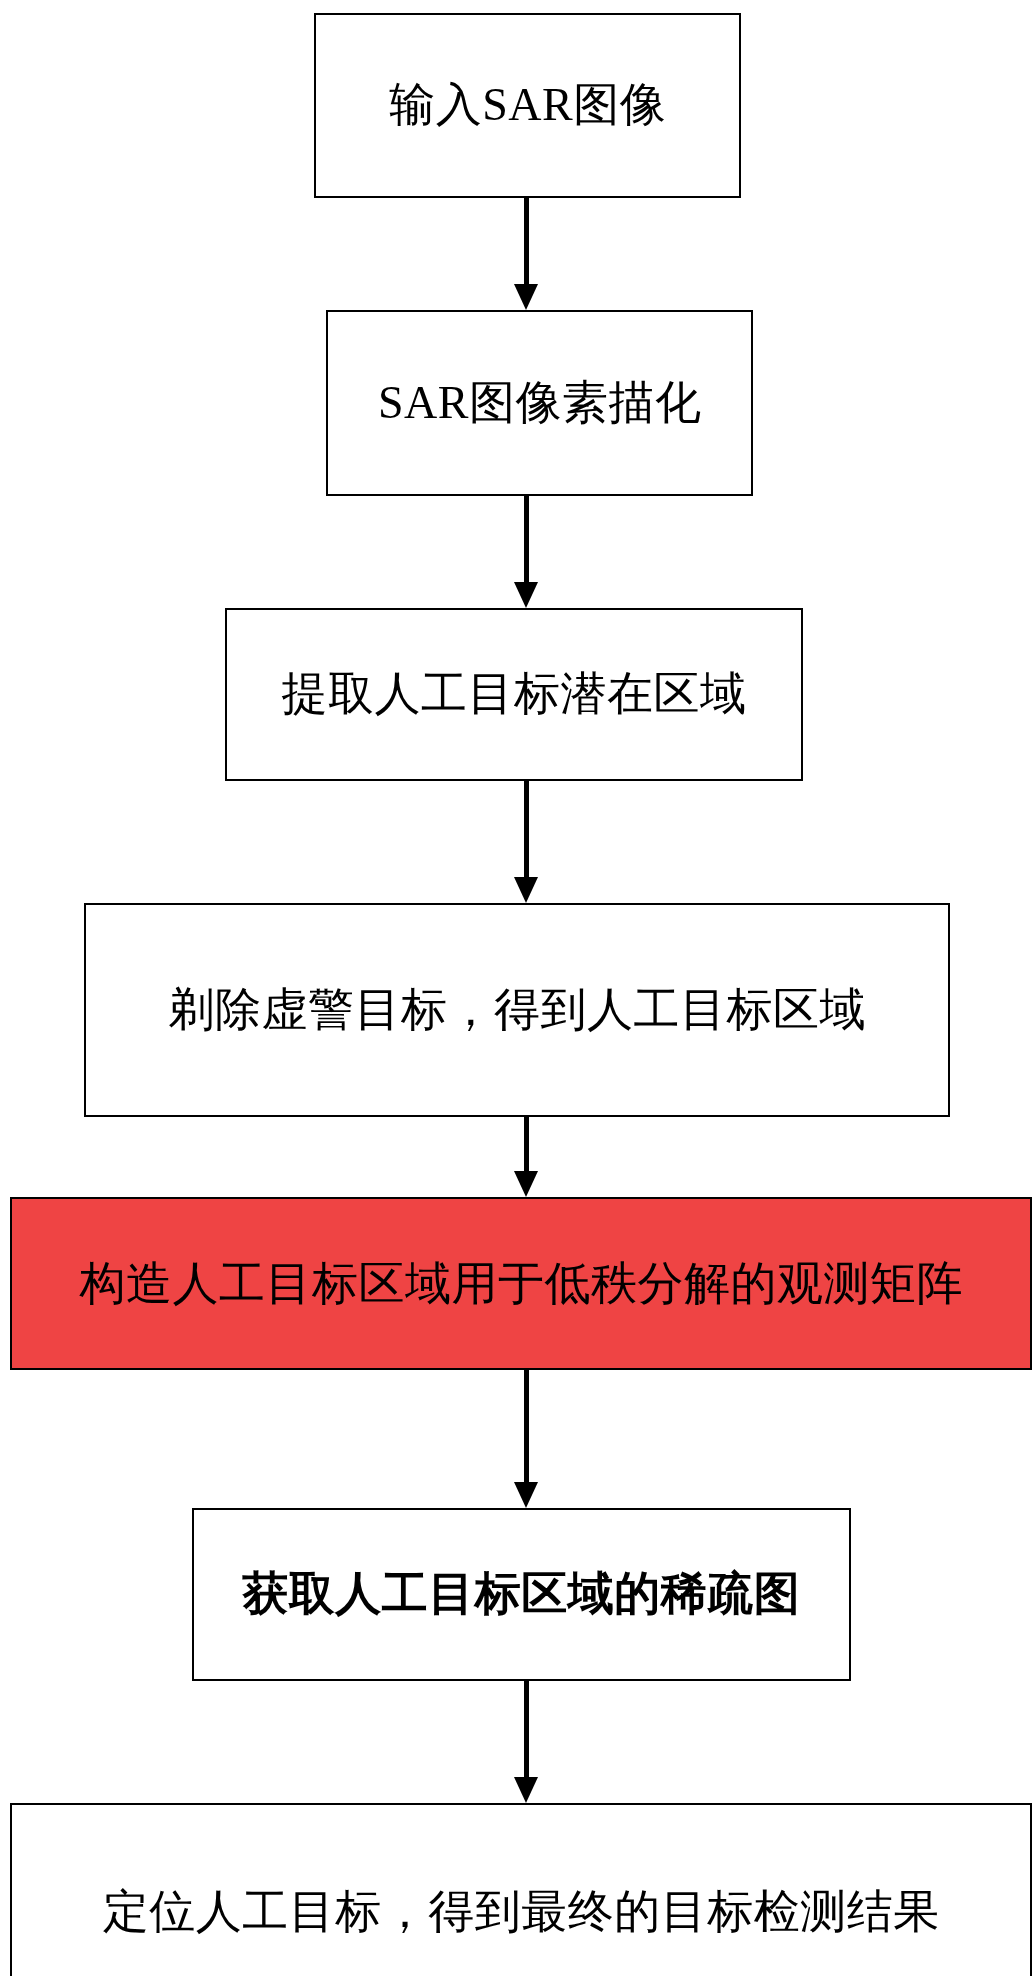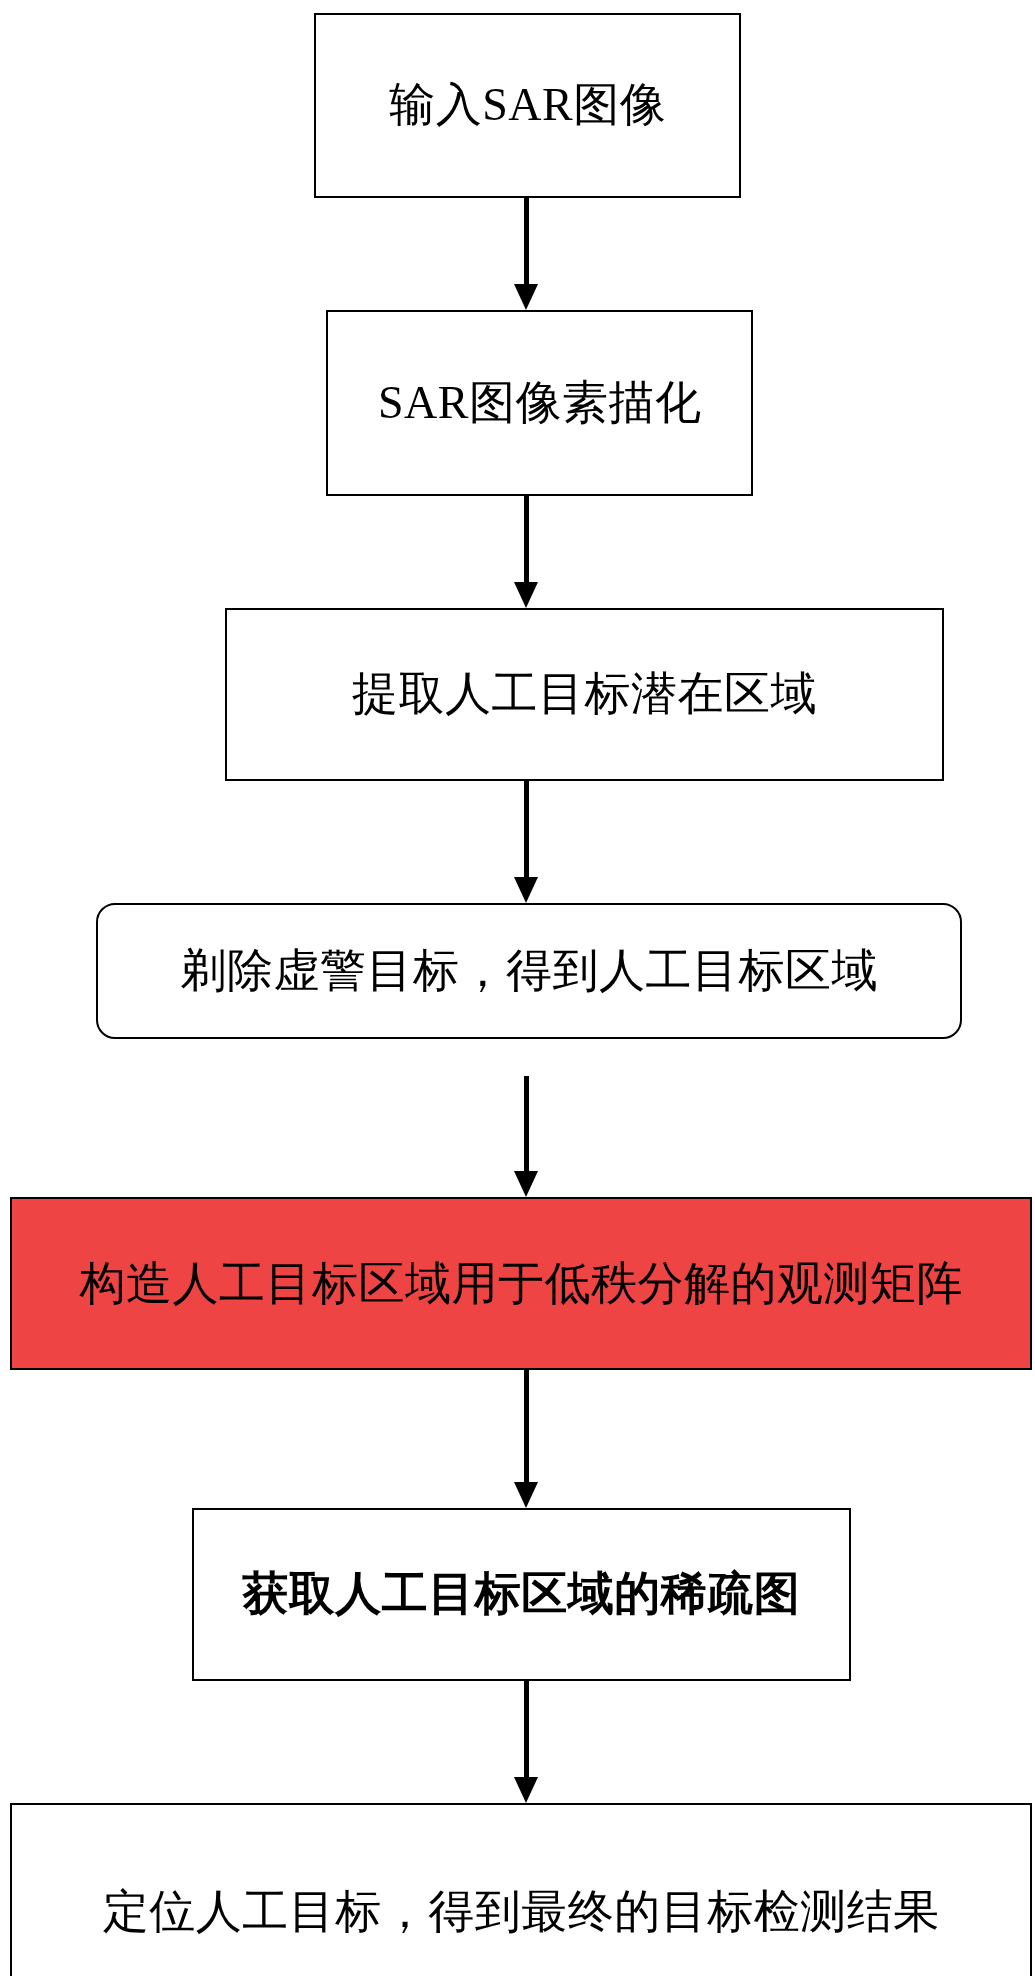--- a/index.html
+++ b/index.html
@@ -80,24 +80,24 @@
     <div class="connector" style="left: 523.889px; top: 1680.81px; height: 122.148px; width: 5px;">
       <div class="shaft" style="height: 98.1481px;"></div>
       <div class="head" style="top: 96.1481px;"></div>
     </div>
     <div class="node" style="left: 314.333px; top: 12.7238px; width: 426.778px; height: 185.767px; border-color: rgb(0, 0, 0); background: rgb(255, 255, 255);">
       <div class="node-label" style="font-size: 46px;">输入SAR图像</div>
     </div>
     <div class="node" style="left: 314.333px; top: 310.46px; width: 426.778px; height: 185.767px; border-color: rgb(0, 0, 0); background: rgb(255, 255, 255); margin-left: 12px;">
       <div class="node-label" style="font-size: 46px;">SAR图像素描化</div>
     </div>
-    <div class="node" style="left: 224.889px; top: 608.196px; width: 719px; height: 173.043px; border-color: rgb(0, 0, 0); background: rgb(255, 255, 255);">
+    <div class="node" style="left: 224.889px; top: 608.196px; width: 578px; height: 173.043px; border-color: rgb(0, 0, 0); background: rgb(255, 255, 255);">
       <div class="node-label" style="font-size: 46px;">提取人工目标潜在区域</div>
     </div>
-    <div class="node" style="left: 96px; top: 903.387px; width: 866.333px; height: 136px; border-color: rgb(0, 0, 0); background: rgb(255, 255, 255); border-radius: 19px;">
+    <div class="node" style="left: 84px; top: 903.387px; width: 866.333px; height: 214px; border-color: rgb(0, 0, 0); background: rgb(255, 255, 255);">
       <div class="node-label" style="font-size: 46px;">剃除虚警目标，得到人工目标区域</div>
     </div>
     <div class="node" style="left: 10.2222px; top: 1197.31px; width: 1022.22px; height: 173.043px; border-color: rgb(0, 0, 0); background: #ef4444;">
       <div class="node-label" style="font-size: 46px;">构造人工目标区域用于低秩分解的观测矩阵</div>
     </div>
     <div class="node" style="left: 191.667px; top: 1507.77px; width: 659.333px; height: 173.043px; border-color: rgb(0, 0, 0); background: rgb(255, 255, 255); font-weight: bold;">
       <div class="node-label" style="font-size: 46px;">获取人工目标区域的稀疏图</div>
     </div>
     <div class="node" style="left: 10.2222px; top: 1802.96px; width: 1022.22px; height: 218px; border-color: rgb(0, 0, 0); background: rgb(255, 255, 255);">
       <div class="node-label" style="font-size: 46px;">定位人工目标，得到最终的目标检测结果</div>

